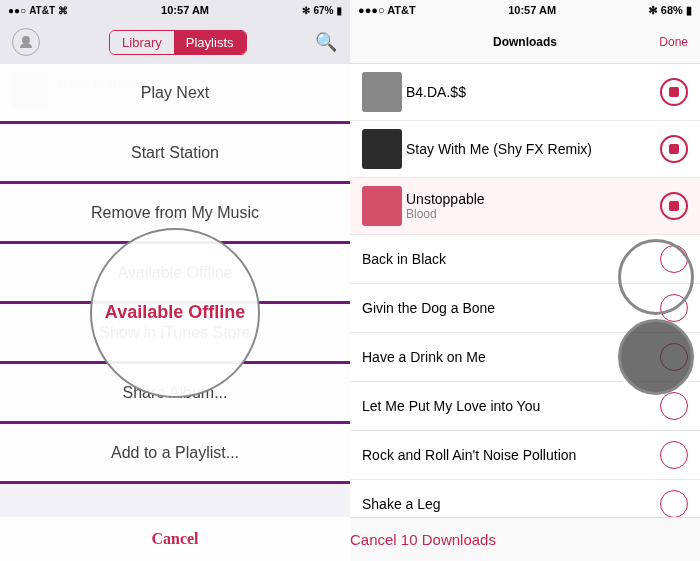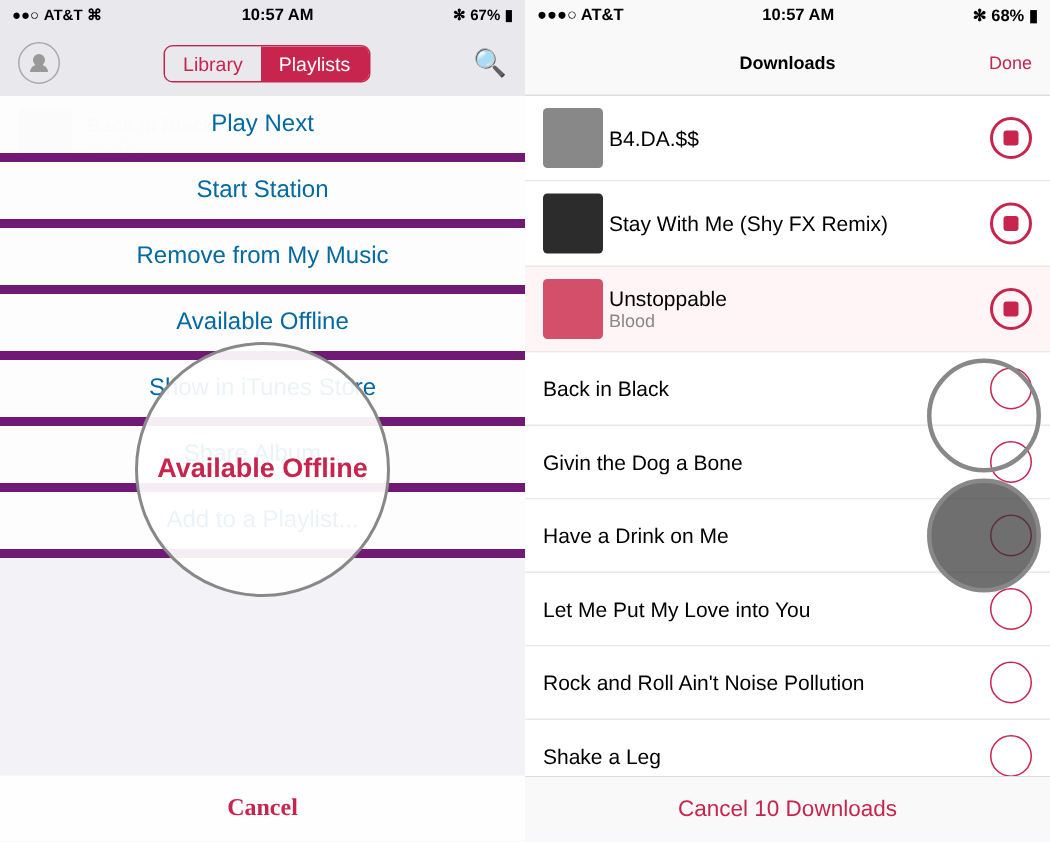--- a/index.html
+++ b/index.html
@@ -94,27 +94,27 @@
       position: absolute;
       top: 64px;
       left: 0; right: 0; bottom: 0;
       background: rgba(242,242,247,0.97);
       display: flex;
       flex-direction: column;
       z-index: 10;
     }
 
     .menu-item {
-      height: 44px;
+      height: 60px;
       display: flex;
       align-items: center;
       justify-content: center;
       font-size: 16px;
-      color: #0369a1;
-      border-bottom: 6px solid #701a75;
+      color: #404040;
+      border-bottom: 3px solid #701a75;
       cursor: pointer;
       background: rgba(255,255,255,0.8);
     }
 
     .available-offline-circle {
       position: absolute;
       left: 50%;
       top: 50%;
       transform: translate(-50%, -50%);
       width: 170px; height: 170px;
@@ -247,21 +247,20 @@
       width: 28px; height: 28px;
       border-radius: 50%;
       border: 1.5px solid #c7254e;
       flex-shrink: 0;
     }
 
     .cancel-downloads-btn {
       height: 44px;
       display: flex;
       align-items: center;
-      justify-content: center;
       font-size: 15px;
       color: #c7254e;
       border-top: 1px solid #ddd;
       background: #f9f9f9;
       cursor: pointer;
     }
 
     .simple-item {
       display: flex;
       align-items: center;

